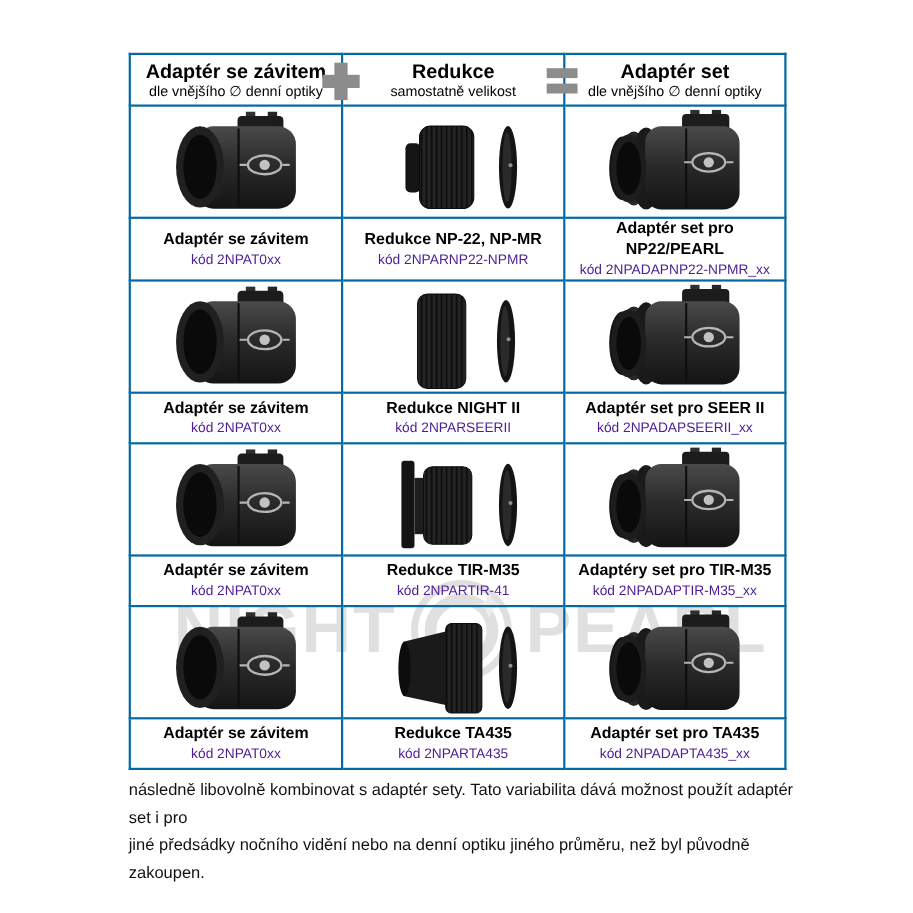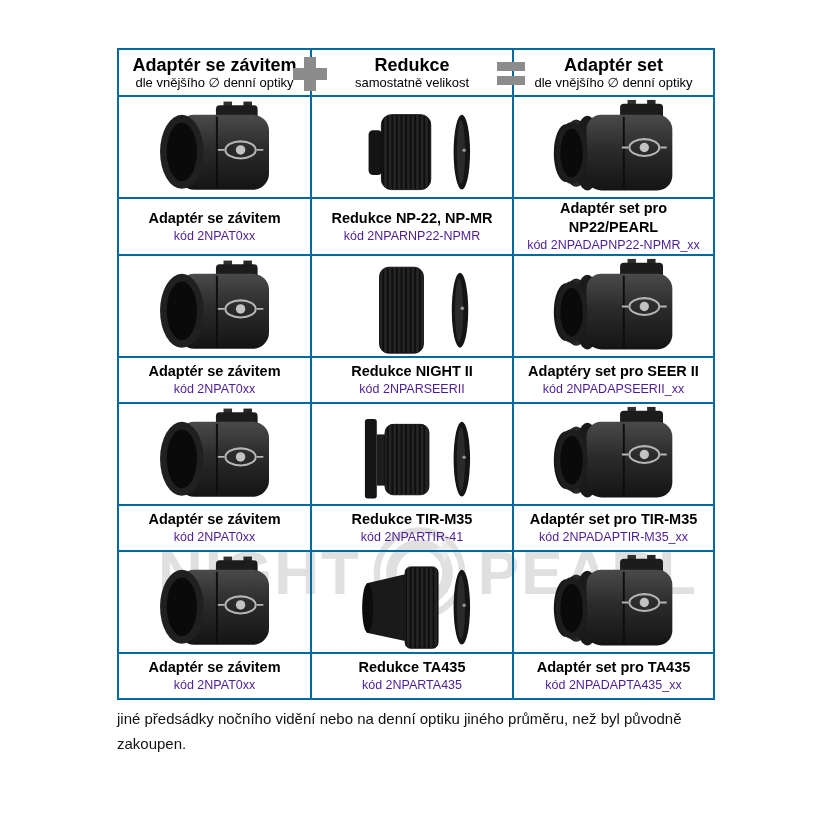--- a/index.html
+++ b/index.html
@@ -286,21 +286,21 @@
     <tr class="lbl-row">
       <td>
         <div class="prod-name">Adaptér se závitem</div>
         <div class="prod-code">kód 2NPAT0xx</div>
       </td>
       <td>
         <div class="prod-name">Redukce NIGHT II</div>
         <div class="prod-code">kód 2NPARSEERII</div>
       </td>
       <td>
-        <div class="prod-name">Adaptéry set pro SEER II</div>
+        <div class="prod-name">Adaptér set pro SEER II</div>
         <div class="prod-code">kód 2NPADAPSEERII_xx</div>
       </td>
     </tr>
 
     <tr class="img-row">
       <td>
         <svg class="photo" width="180" height="96" viewBox="0 0 190 100">
               <use href="#g-adapter"></use>
             </svg>
       </td>
@@ -318,21 +318,21 @@
     <tr class="lbl-row">
       <td>
         <div class="prod-name">Adaptér se závitem</div>
         <div class="prod-code">kód 2NPAT0xx</div>
       </td>
       <td>
         <div class="prod-name">Redukce TIR-M35</div>
         <div class="prod-code">kód 2NPARTIR-41</div>
       </td>
       <td>
-        <div class="prod-name">Adaptér set pro TIR-M35</div>
+        <div class="prod-name">Adaptéry set pro TIR-M35</div>
         <div class="prod-code">kód 2NPADAPTIR-M35_xx</div>
       </td>
     </tr>
 
     <tr class="img-row">
       <td>
         <svg class="photo" width="180" height="96" viewBox="0 0 190 100">
               <use href="#g-adapter"></use>
             </svg>
       </td>
@@ -361,16 +361,17 @@
         <div class="prod-code">kód 2NPADAPTA435_xx</div>
       </td>
     </tr>
   </tbody>
     </table>
 
   <div class="plus-icon"></div>
   <div class="equals-icon"></div>
 
   <div class="footer-text">
+    <div>následně libovolně kombinovat s adaptér sety. Tato variabilita dává možnost použít adaptér set i pro</div>
     <div>jiné předsádky nočního vidění nebo na denní optiku jiného průměru, než byl původně zakoupen.</div>
   </div>
 
 </div>
 
 </body></html>

